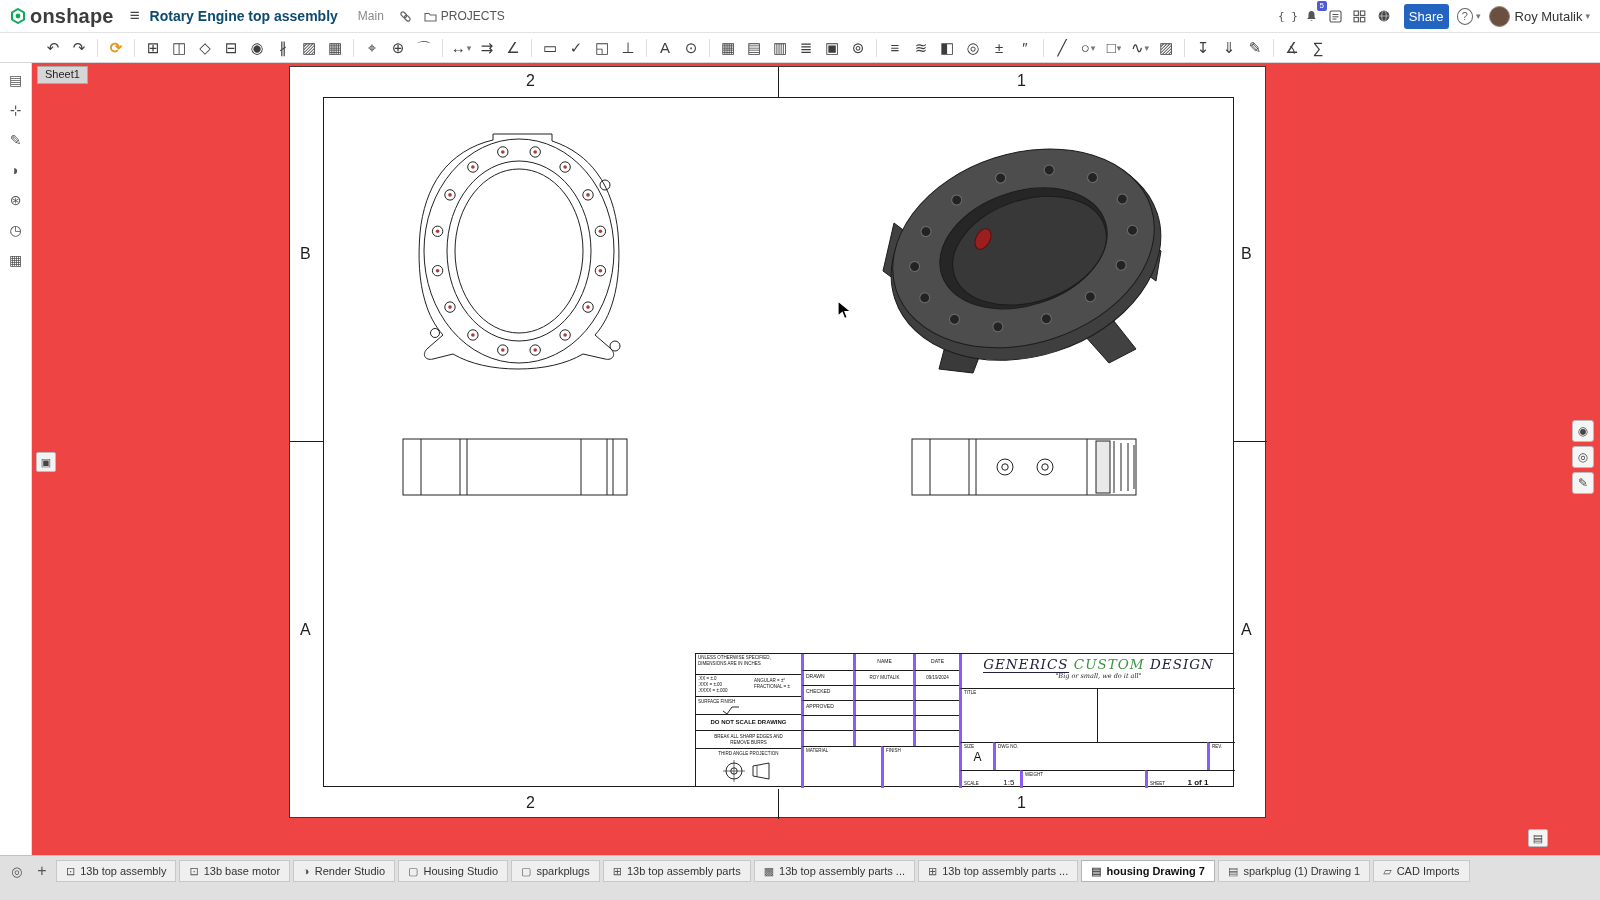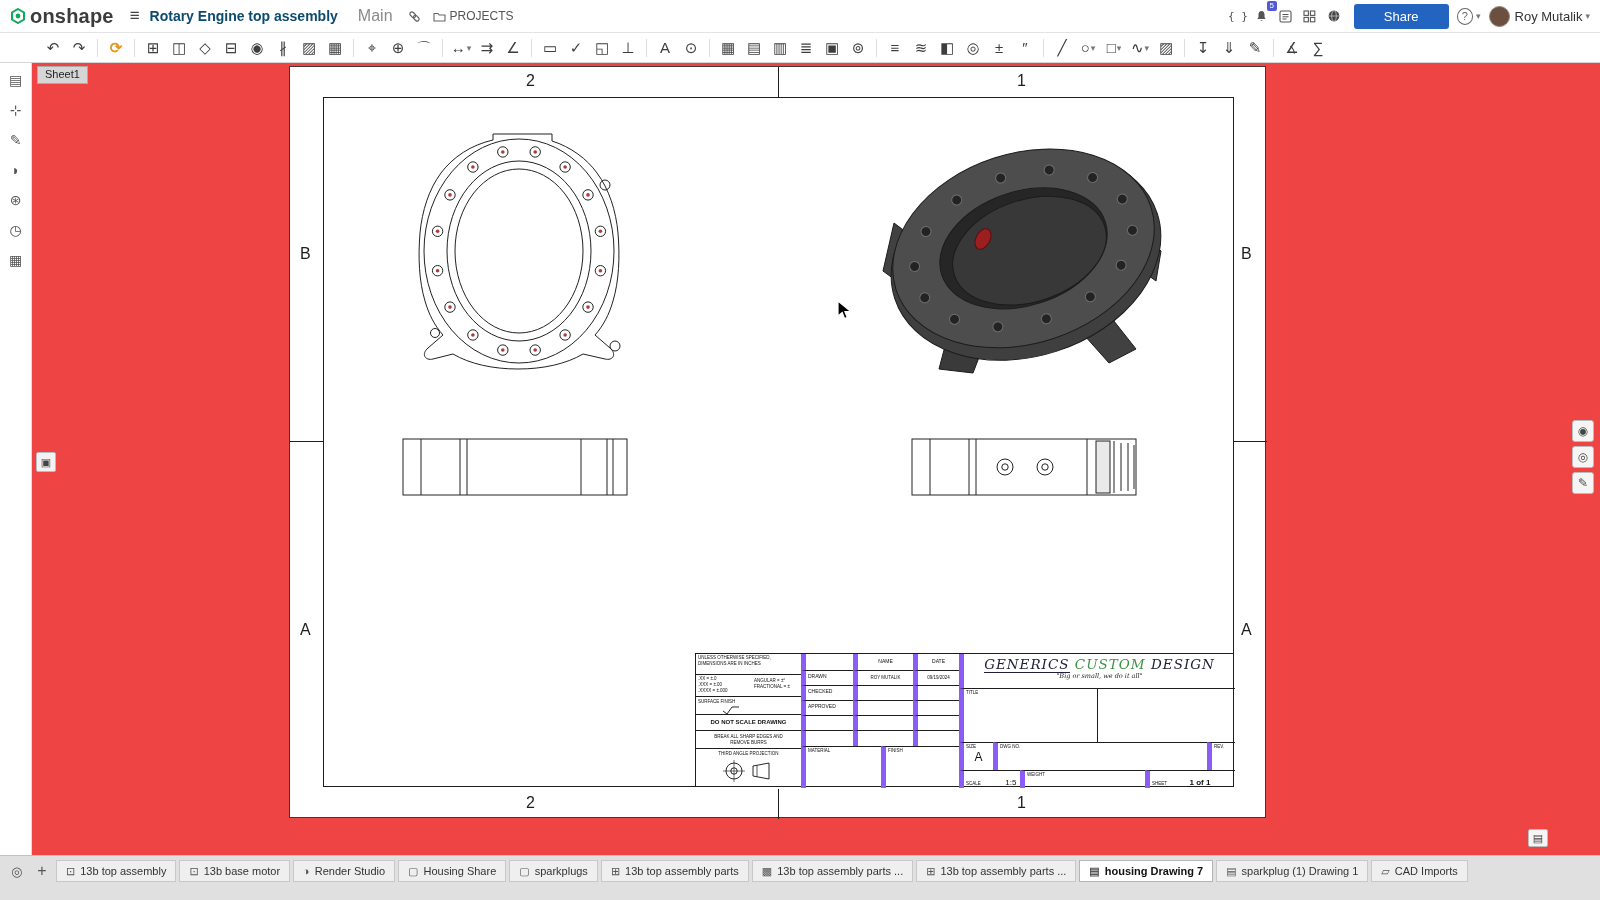--- a/index.html
+++ b/index.html
@@ -4,26 +4,26 @@
 <style>
   *{box-sizing:border-box;margin:0;padding:0}
   html,body{width:1600px;height:900px;overflow:hidden;font-family:"Liberation Sans",sans-serif;background:#6e6e6e;}
   
   .hdr{position:absolute;top:0;left:0;right:0;height:33px;background:#fff;border-bottom:1px solid #e3e3e3;display:flex;align-items:center;padding:0 10px;z-index:60}
   .hdr .grow{flex:1}
   .logo-wrap{display:flex;align-items:center;gap:4px;margin-right:10px}
   .app-name{font-size:20px;font-weight:700;color:#3c3c3c;letter-spacing:.2px}
   .burger{font-size:17px;color:#444;margin:0 10px 0 6px;cursor:pointer}
   .doc-title{font-size:14px;font-weight:700;color:#0c4a6e;margin-right:20px}
-  .doc-version{font-size:16px;color:#8a8a8a;margin-right:10px}
+  .doc-version{font-size:12px;color:#8a8a8a;margin-right:10px}
   .crumb{display:flex;align-items:center;gap:4px;font-size:12px;color:#555;margin-left:6px}
   .hicon{display:inline-flex;align-items:center;justify-content:center;width:24px;height:24px;color:#555;position:relative;cursor:pointer}
   .hicon-text{font-size:11px;color:#555;font-family:"DejaVu Sans Mono",monospace}
   .badge{position:absolute;top:-3px;right:-3px;background:#4f5bd5;color:#fff;font-size:8px;line-height:10px;min-width:10px;text-align:center;border-radius:2px;padding:0 1px}
-  .share-btn{background:#2264c0;color:#fff;font-size:13px;border:none;border-radius:3px;padding:5px 30px;margin:0 8px;cursor:pointer}
+  .share-btn{background:#2264c0;color:#fff;font-size:13px;border:none;border-radius:3px;padding:5px 5px;margin:0 8px;cursor:pointer}
   .help-circle{width:17px;height:17px;border:1.4px solid #666;border-radius:50%;font-size:11px;color:#666;display:inline-flex;align-items:center;justify-content:center}
   .avatar{width:21px;height:21px;border-radius:50%;background:#6b4f3f;display:inline-block;margin:0 5px 0 8px;border:1px solid #9a8575}
   .user-name{font-size:13px;color:#333}
   .caret{font-size:9px;color:#777;margin-left:3px}
   
   .toolbar{position:absolute;top:33px;left:0;right:0;height:30px;background:#fff;border-bottom:1px solid #d6d6d6;display:flex;align-items:center;padding-left:40px;z-index:50}
   .tb-btn{display:inline-flex;align-items:center;justify-content:center;min-width:22px;height:24px;margin:0 2px;color:#3d3d3d;font-size:15px;cursor:pointer;border-radius:3px}
   .tb-btn .glyph{line-height:1}
   .tb-btn.alert .glyph{color:#e8971e;font-weight:700}
   .tb-btn .caret{margin-left:1px}
@@ -40,21 +40,21 @@
   .zone{position:absolute;font-size:16px;color:#1d1d1d}
   .tick{position:absolute;background:#1d1d1d}
   .dsvg{position:absolute;left:0;top:0;width:977px;height:752px}
   .right-tools{position:absolute;right:6px;top:357px;display:flex;flex-direction:column;gap:4px;z-index:10}
   .rt-btn{width:22px;height:22px;background:#f5f5f5;border:1px solid #bbb;border-radius:3px;display:flex;align-items:center;justify-content:center;font-size:12px;color:#444;cursor:pointer}
   .corner-doc{position:absolute;right:52px;bottom:8px;width:20px;height:18px;background:#f5f5f5;border:1px solid #bbb;border-radius:2px;display:flex;align-items:center;justify-content:center;font-size:11px;color:#444;cursor:pointer;z-index:10}
   .cursor{position:absolute;left:805px;top:237px;z-index:30;pointer-events:none}
   
   .title-block{position:absolute;left:405px;top:586px;width:539px;height:134px;border:1.2px solid #1d1d1d;background:#fff;font-family:"Liberation Sans",sans-serif;color:#111}
   .tc{position:absolute;overflow:hidden;color:#111}
-  .bl{border-left:5px solid #8b5cf6}.bt{border-top:1px solid #1d1d1d}
+  .bl{border-left:3px solid #8b5cf6}.bt{border-top:1px solid #1d1d1d}
   .f45{font-size:4.5px;line-height:1.35}.f5{font-size:5px;line-height:1.4}.f8{font-size:8px}
   .ctr{text-align:center}
   .lbl{font-size:4.5px;display:block;padding:1px 0 0 2px}
   .serif-logo{font-family:"DejaVu Serif",serif;font-style:italic;font-size:13.5px;letter-spacing:1px;white-space:nowrap}
   .logo-dark{color:#20203a;border-bottom:1px solid #20203a}
   .logo-green{color:#3c9342}
   .logo-dark2{color:#20203a}
   .tagline{font-family:"DejaVu Serif",serif;font-style:italic;font-size:6.5px;color:#222}
   
   .footer{position:absolute;left:0;right:0;bottom:0;height:45px;background:#e0e0e0;border-top:1px solid #c2c2c2;z-index:60}
@@ -573,21 +573,21 @@
         <span class="tab">
           <span class="tico">⊡</span>
           <span>13b base motor</span>
         </span>
         <span class="tab">
           <span class="tico">◑</span>
           <span>Render Studio</span>
         </span>
         <span class="tab">
           <span class="tico">▢</span>
-          <span>Housing Share</span>
+          <span>Housing Studio</span>
         </span>
         <span class="tab">
           <span class="tico">▢</span>
           <span>sparkplugs</span>
         </span>
         <span class="tab">
           <span class="tico">⊞</span>
           <span>13b top assembly parts</span>
         </span>
         <span class="tab">

